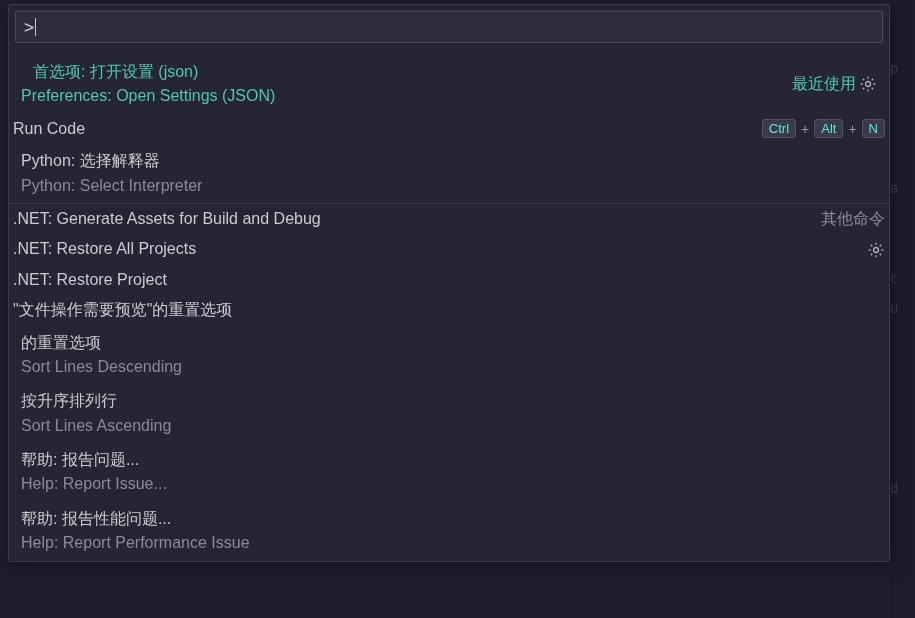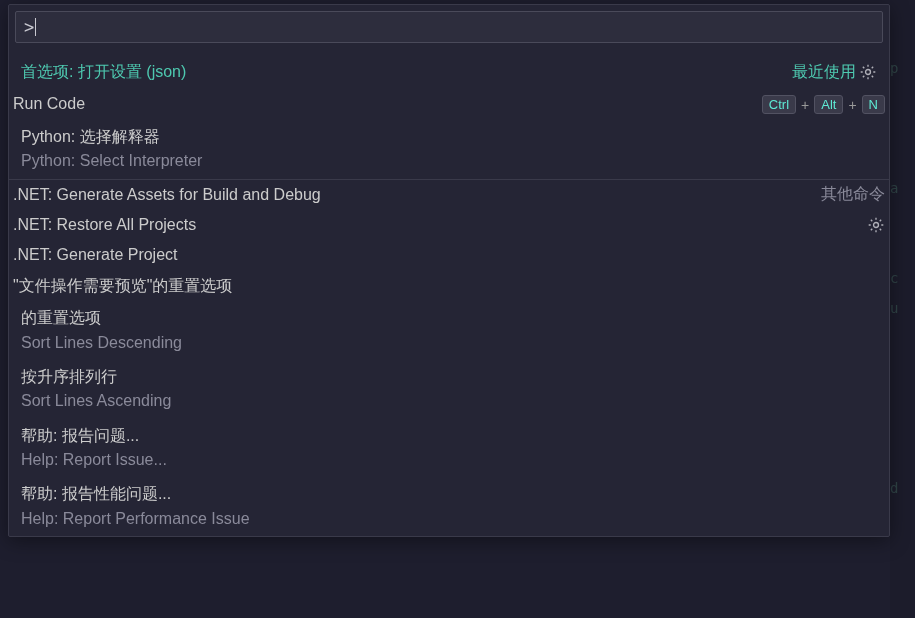--- a/index.html
+++ b/index.html
@@ -61,20 +61,21 @@
       flex-direction: column;
       gap: 2px;
     }
     .item-label {
       color: #cccccc;
       font-size: 16px;
       line-height: 1.4;
     }
     .item-label.primary {
       color: #4ec9b0;
+      margin-left: 12px;
     }
     .item-description {
       color: #4ec9b0;
       font-size: 16px;
       line-height: 1.4;
     }
     .item-description.muted {
       color: #8a8a9a;
     }
     .item-right {
@@ -171,20 +172,21 @@
 
 <div class="palette">
   <div class="input-box">
     <span class="prompt-prefix">&gt;</span>
     <span class="caret"></span>
   </div>
   <div class="results">
       <div class="item two-line">
         <div class="item-left">
           <div class="item-label primary">首选项: 打开设置 (json)</div>
+          <div class="item-description">Preferences: Open Settings (JSON)</div>
         </div>
         <div class="item-right">
           <span class="recent-label">最近使用</span>
           <span class="gear-icon"><svg viewBox="0 0 16 16" fill="none" stroke="currentColor" stroke-width="1.2">
     <circle cx="8" cy="8" r="2.2"></circle>
     <path d="M8 1.5v1.8M8 12.7v1.8M3.4 3.4l1.3 1.3M11.3 11.3l1.3 1.3M1.5 8h1.8M12.7 8h1.8M3.4 12.6l1.3-1.3M11.3 4.7l1.3-1.3"></path>
   </svg></span>
         </div>
       </div>
       <div class="item one-line">
@@ -223,21 +225,21 @@
         </div>
         <div class="item-right">
           <span class="gear-icon"><svg viewBox="0 0 16 16" fill="none" stroke="currentColor" stroke-width="1.2">
     <circle cx="8" cy="8" r="2.2"></circle>
     <path d="M8 1.5v1.8M8 12.7v1.8M3.4 3.4l1.3 1.3M11.3 11.3l1.3 1.3M1.5 8h1.8M12.7 8h1.8M3.4 12.6l1.3-1.3M11.3 4.7l1.3-1.3"></path>
   </svg></span>
         </div>
       </div>
       <div class="item one-line">
         <div class="item-left">
-          <div class="item-label">.NET: Generate Project</div>
+          <div class="item-label">.NET: Restore Project</div>
         </div>
         <div class="item-right"></div>
       </div>
       <div class="item one-line">
         <div class="item-left">
           <div class="item-label">"文件操作需要预览"的重置选项</div>
         </div>
         <div class="item-right"></div>
       </div>
       <div class="item two-line">

